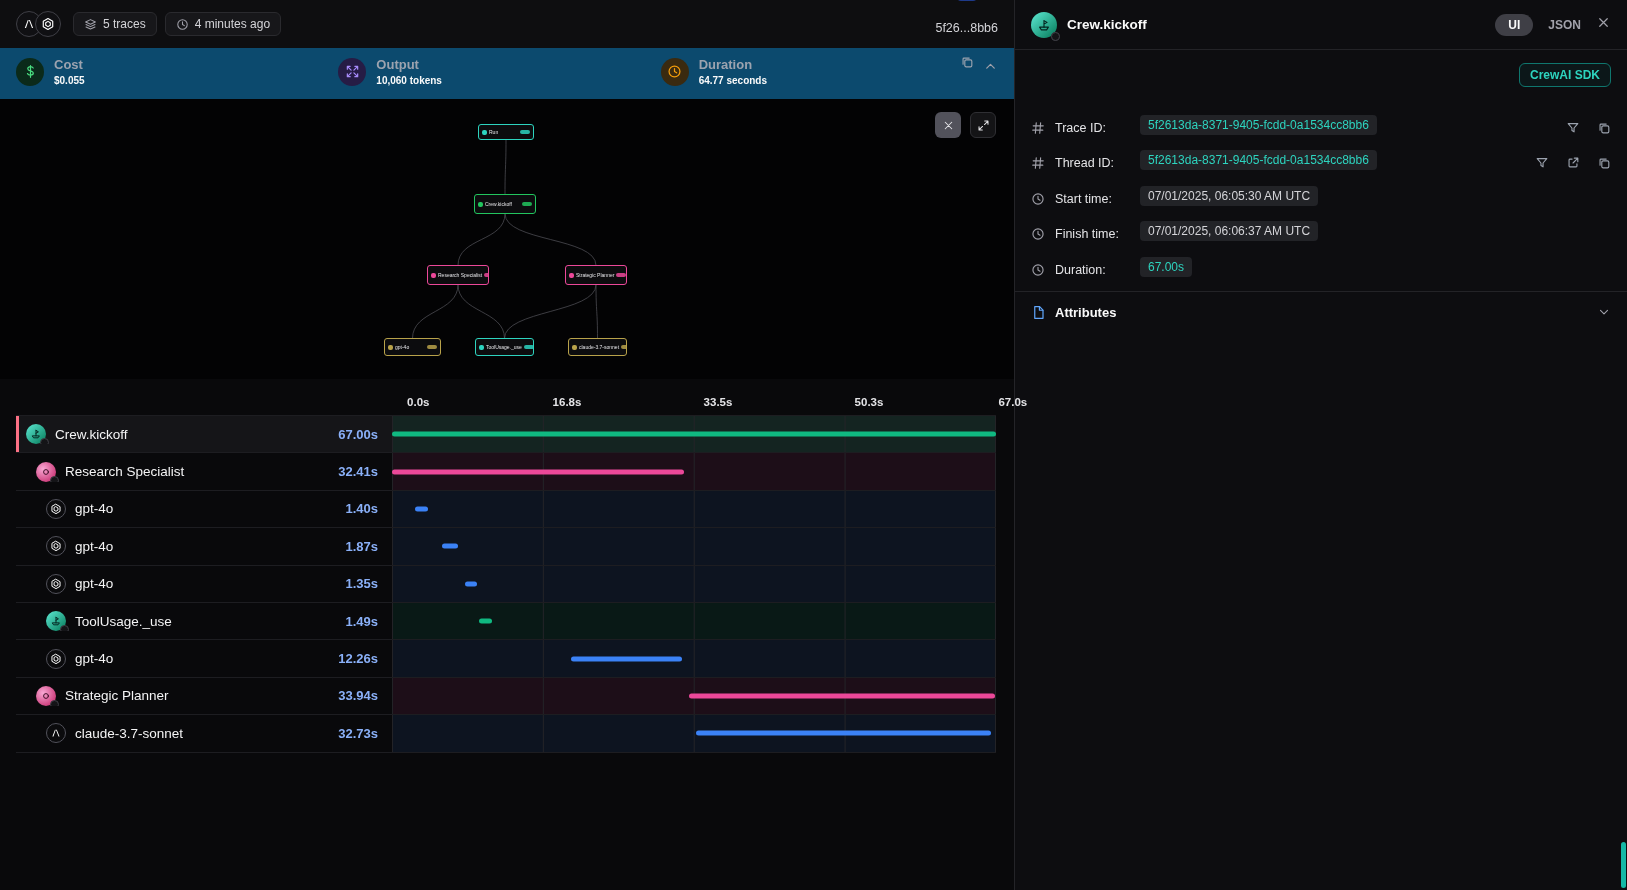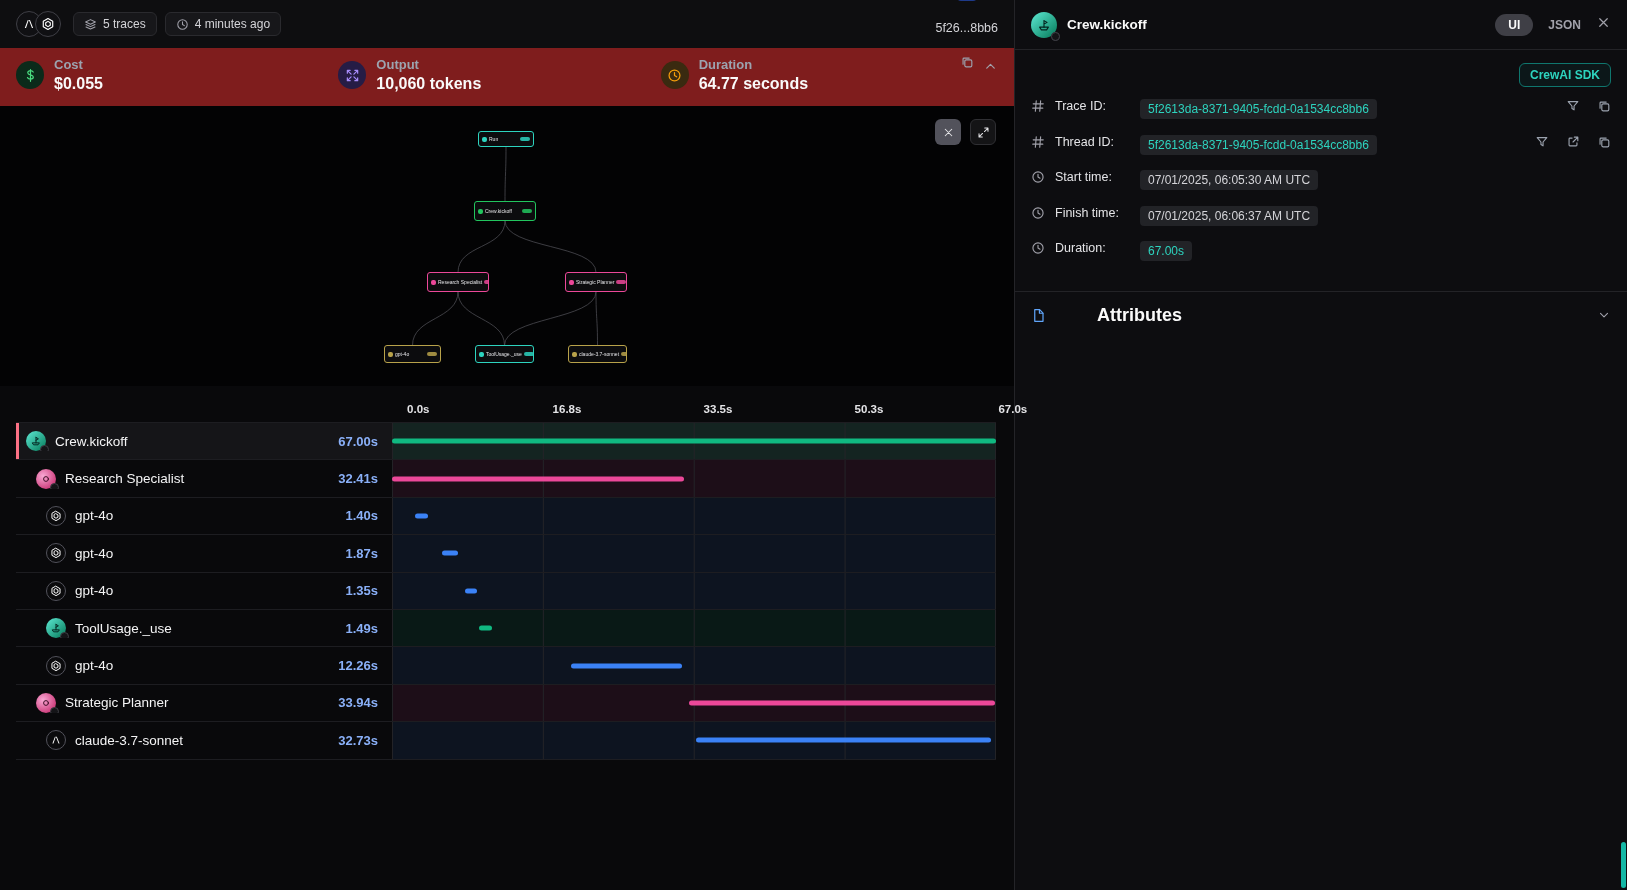--- a/index.html
+++ b/index.html
@@ -19,27 +19,27 @@
           border-radius:6px; padding:4px 10px; font-size:12px; color:#d4d4d8; margin-right:8px; }
   .chip .icon svg { width:13px; height:13px; color:#a1a1aa; }
   .topbar-right { margin-left:auto; display:flex; align-items:center; gap:20px;flex-direction:column; }
   .chart-btn { width:22px; height:22px; border-radius:5px; background:#1e3a8a; color:#93c5fd;
                display:flex; align-items:center; justify-content:center; }
   .chart-btn svg { width:14px; height:14px; }
   .trace-short { font-size:12.5px; color:#d4d4d8; }
   .icon-btn { color:#9ca3af; display:inline-flex; }
   .icon-btn svg { width:14px; height:14px; }
 
-  .stats { display:flex; align-items:flex-start; padding:9px 16px 13px; background:#7f1d1d; }
+  .stats { display:flex; align-items:flex-start; padding:9px 16px 13px; background:#0c4a6e; }
   .stat { flex:1; display:flex; gap:10px; align-items:center; }
   .stat-ic { width:28px; height:28px; border-radius:50%; display:flex; align-items:center; justify-content:center; flex:none; }
   .stat-ic svg { width:15px; height:15px; }
   .stat-txt { display:flex; flex-direction:column; gap:3px; }
   .stat-label { font-size:13px; color:#9ca3af; font-weight:700; }
-  .stat-value { font-size:16px; color:#fafafa; font-weight:700; }
+  .stat-value { font-size:10px; color:#fafafa; font-weight:700; }
   .collapse-btn { color:#a1a1aa; margin-top:2px; }
   .collapse-btn svg { width:15px; height:15px; }
 
   
   .graph { position:relative; height:280px; background:#030304; overflow:hidden; }
   .graph svg.edges { position:absolute; inset:0; }
   .gnode { position:absolute; display:flex; align-items:center; gap:2px; padding:0 3px; background:#0c0c0e;
            border:1px solid; border-radius:3px; font-size:5px; color:#e4e4e7; overflow:hidden; }
   .gnode-ic { width:5px; height:5px; border-radius:2px; flex:none; }
   .gnode-label { white-space:nowrap; }
@@ -84,32 +84,32 @@
   .panel-title { font-size:13.5px; font-weight:700; color:#fafafa; }
   .panel-tabs { margin-left:auto; display:flex; align-items:center; gap:15px; }
   .tab-ui { background:#3f3f46; color:#fafafa; border-radius:14px; padding:4px 13px; font-size:12px; font-weight:600; }
   .tab-json { color:#a1a1aa; font-size:12px; font-weight:600; }
   .panel-close { color:#a1a1aa; }
   .panel-close svg { width:15px; height:15px; }
   .sdk-row { display:flex; justify-content:flex-end; padding:13px 16px 10px; }
   .sdk-badge { border:1px solid #0f766e; color:#2dd4bf; background:rgba(13,148,136,.08); font-size:12px;
                font-weight:700; border-radius:6px; padding:4px 10px; }
   .fields { padding:2px 16px 10px; }
-  .field { display:flex; align-items:flex-start; height:35.5px; gap:9px; }
+  .field { display:flex; align-items:flex-end; height:35.5px; gap:9px; }
   .field-ic { color:#a1a1aa; display:inline-flex; width:15px; flex:none; }
   .field-ic svg { width:14px; height:14px; }
   .field-label { font-size:12.5px; color:#e4e4e7; width:76px; flex:none; }
   .field-chip { background:#222327; border-radius:4px; padding:3px 8px; font-size:12px; color:#d4d4d8; white-space:nowrap; }
   .chip-teal { color:#2dd4bf; }
   .field-actions { margin-left:auto; display:flex; gap:17px; color:#8b8b93; }
   .field-actions .icon-btn svg { width:14px; height:14px; }
   .attrs { border-top:1px solid #232327; margin-top:4px; padding:13px 16px; display:flex; align-items:center; gap:9px; }
   .attrs-ic { color:#60a5fa; display:inline-flex; }
   .attrs-ic svg { width:15px; height:15px; }
-  .attrs-label { font-size:18px; font-weight:700; color:#fafafa;margin-left:42px; }
+  .attrs-label { font-size:13px; font-weight:700; color:#fafafa; }
   .attrs-chev { margin-left:auto; color:#a1a1aa; display:inline-flex; }
   .attrs-chev svg { width:14px; height:14px; }
 
   .scrollthumb { position:fixed; right:1px; bottom:2px; width:5px; height:46px; border-radius:3px; background:#14b8a6; }
 
   .ic svg, .icon svg { display:block; }
   svg { stroke:currentColor; fill:none; stroke-width:1.3; stroke-linecap:round; stroke-linejoin:round; }
 </style>
 </head>
 <body>

